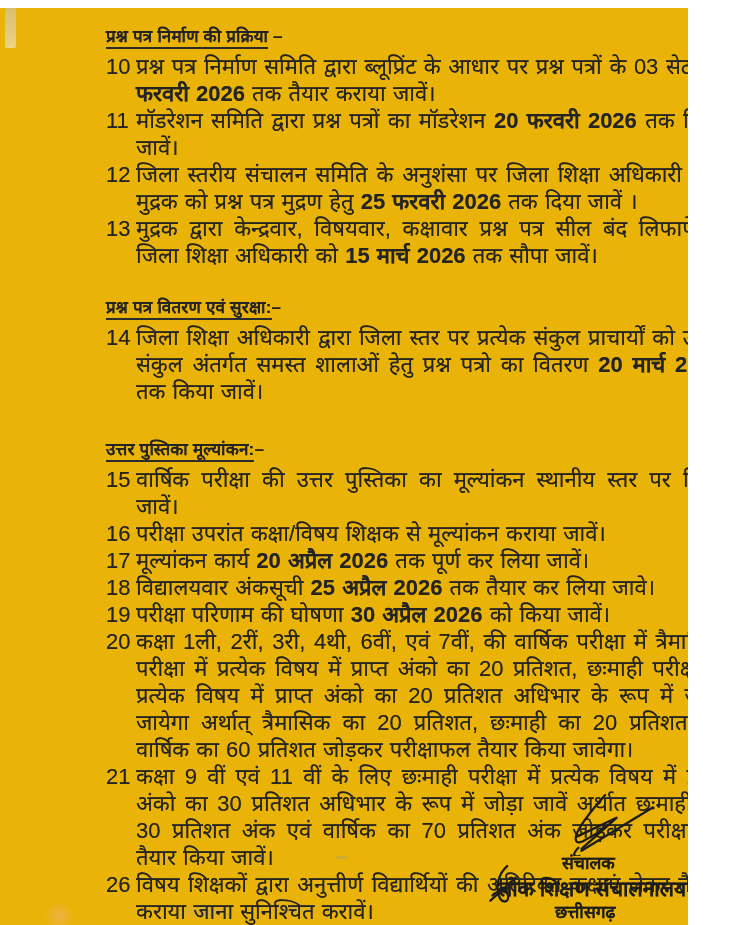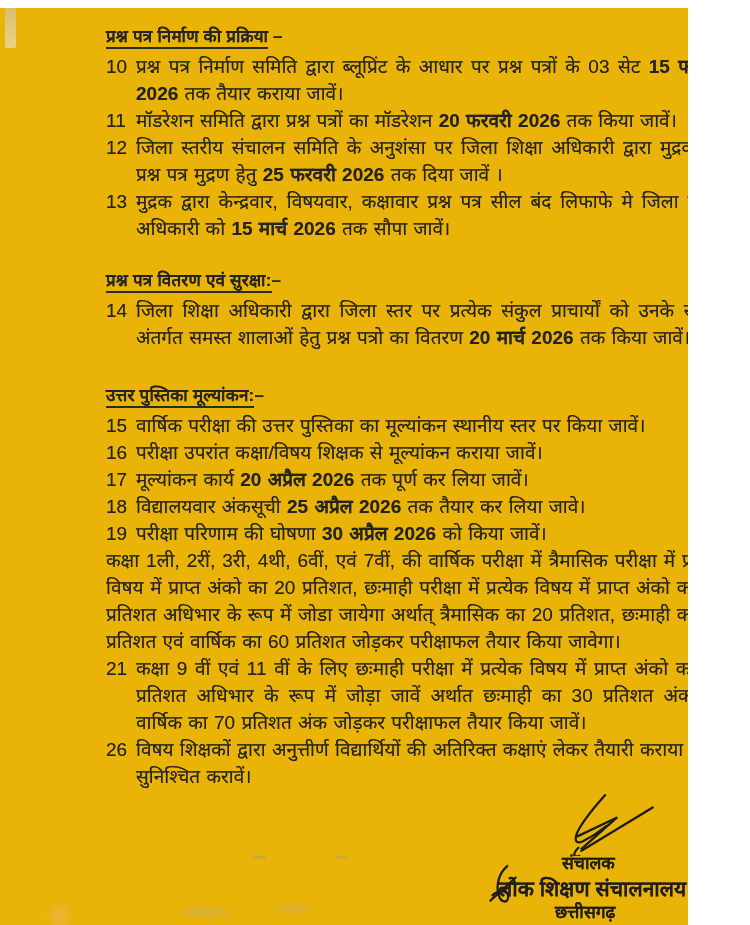--- a/index.html
+++ b/index.html
@@ -29,21 +29,21 @@
     position:absolute;left:106px;top:15px;width:618px;
     text-shadow:0 0 .4px rgba(20,20,20,.45);
   }
   .section{margin-bottom:25px;}
   .section.s1{margin-bottom:31px;}
   .section.s2{margin-bottom:0;}
   .section-heading{
     font-size:17px;font-weight:700;line-height:27px;margin-bottom:3px;letter-spacing:.2px;
   }
   .h-text{border-bottom:2px solid #2b2b2b;padding-bottom:1px;}
-  .item{display:flex;font-size:19px;line-height:27px;}
+  .item{display:flex;font-size:22px;line-height:27px;}
   .item-num{flex:0 0 30px;width:30px;}
   .item-text{flex:1;text-align:justify;margin:0;word-spacing:1px;}
   .seg.b{font-weight:700;}
 
   
   .sig{position:absolute;left:465px;top:782px;width:250px;height:143px;
     font-weight:700;color:#1d1d1d;text-shadow:0 0 .4px rgba(20,20,20,.5);text-align:center;}
   .sig-flourish{position:absolute;left:92px;top:2px;width:115px;height:64px;}
   .sig-initial{position:absolute;left:22px;top:74px;width:32px;height:44px;}
   .sig-title{position:absolute;left:97px;top:60px;font-size:17.5px;}
@@ -106,20 +106,21 @@
         </div>
         <div class="item">
           <span class="item-num">18</span>
           <p class="item-text"><span class="seg">विद्यालयवार अंकसूची </span><span class="seg b">25 अप्रैल 2026</span><span class="seg"> तक तैयार कर लिया जावे।</span></p>
         </div>
         <div class="item">
           <span class="item-num">19</span>
           <p class="item-text"><span class="seg">परीक्षा परिणाम की घोषणा </span><span class="seg b">30 अप्रैल 2026</span><span class="seg"> को किया जावें।</span></p>
         </div>
         <div class="item">
+          <span class="item-num">20</span>
           <p class="item-text"><span class="seg">कक्षा 1ली, 2रीं, 3री, 4थी, 6वीं, एवं 7वीं, की वार्षिक परीक्षा में त्रैमासिक परीक्षा में प्रत्येक विषय में प्राप्त अंको का 20 प्रतिशत, छःमाही परीक्षा में प्रत्येक विषय में प्राप्त अंको का 20 प्रतिशत अधिभार के रूप में जोडा जायेगा अर्थात् त्रैमासिक का 20 प्रतिशत,  छःमाही का 20 प्रतिशत एवं वार्षिक का 60 प्रतिशत जोड़कर परीक्षाफल तैयार किया जावेगा।</span></p>
         </div>
         <div class="item">
           <span class="item-num">21</span>
           <p class="item-text"><span class="seg">कक्षा 9 वीं एवं 11 वीं के लिए छःमाही परीक्षा में प्रत्येक विषय में प्राप्त अंको का 30 प्रतिशत अधिभार के रूप में जोड़ा जावें अर्थात छःमाही का 30 प्रतिशत अंक एवं वार्षिक का 70 प्रतिशत अंक जोड़कर परीक्षाफल तैयार किया जावें।</span></p>
         </div>
         <div class="item">
           <span class="item-num">26</span>
           <p class="item-text"><span class="seg">विषय शिक्षकों द्वारा अनुत्तीर्ण विद्यार्थियों की अतिरिक्त कक्षाएं लेकर तैयारी कराया जाना सुनिश्चित करावें।</span></p>
         </div>

